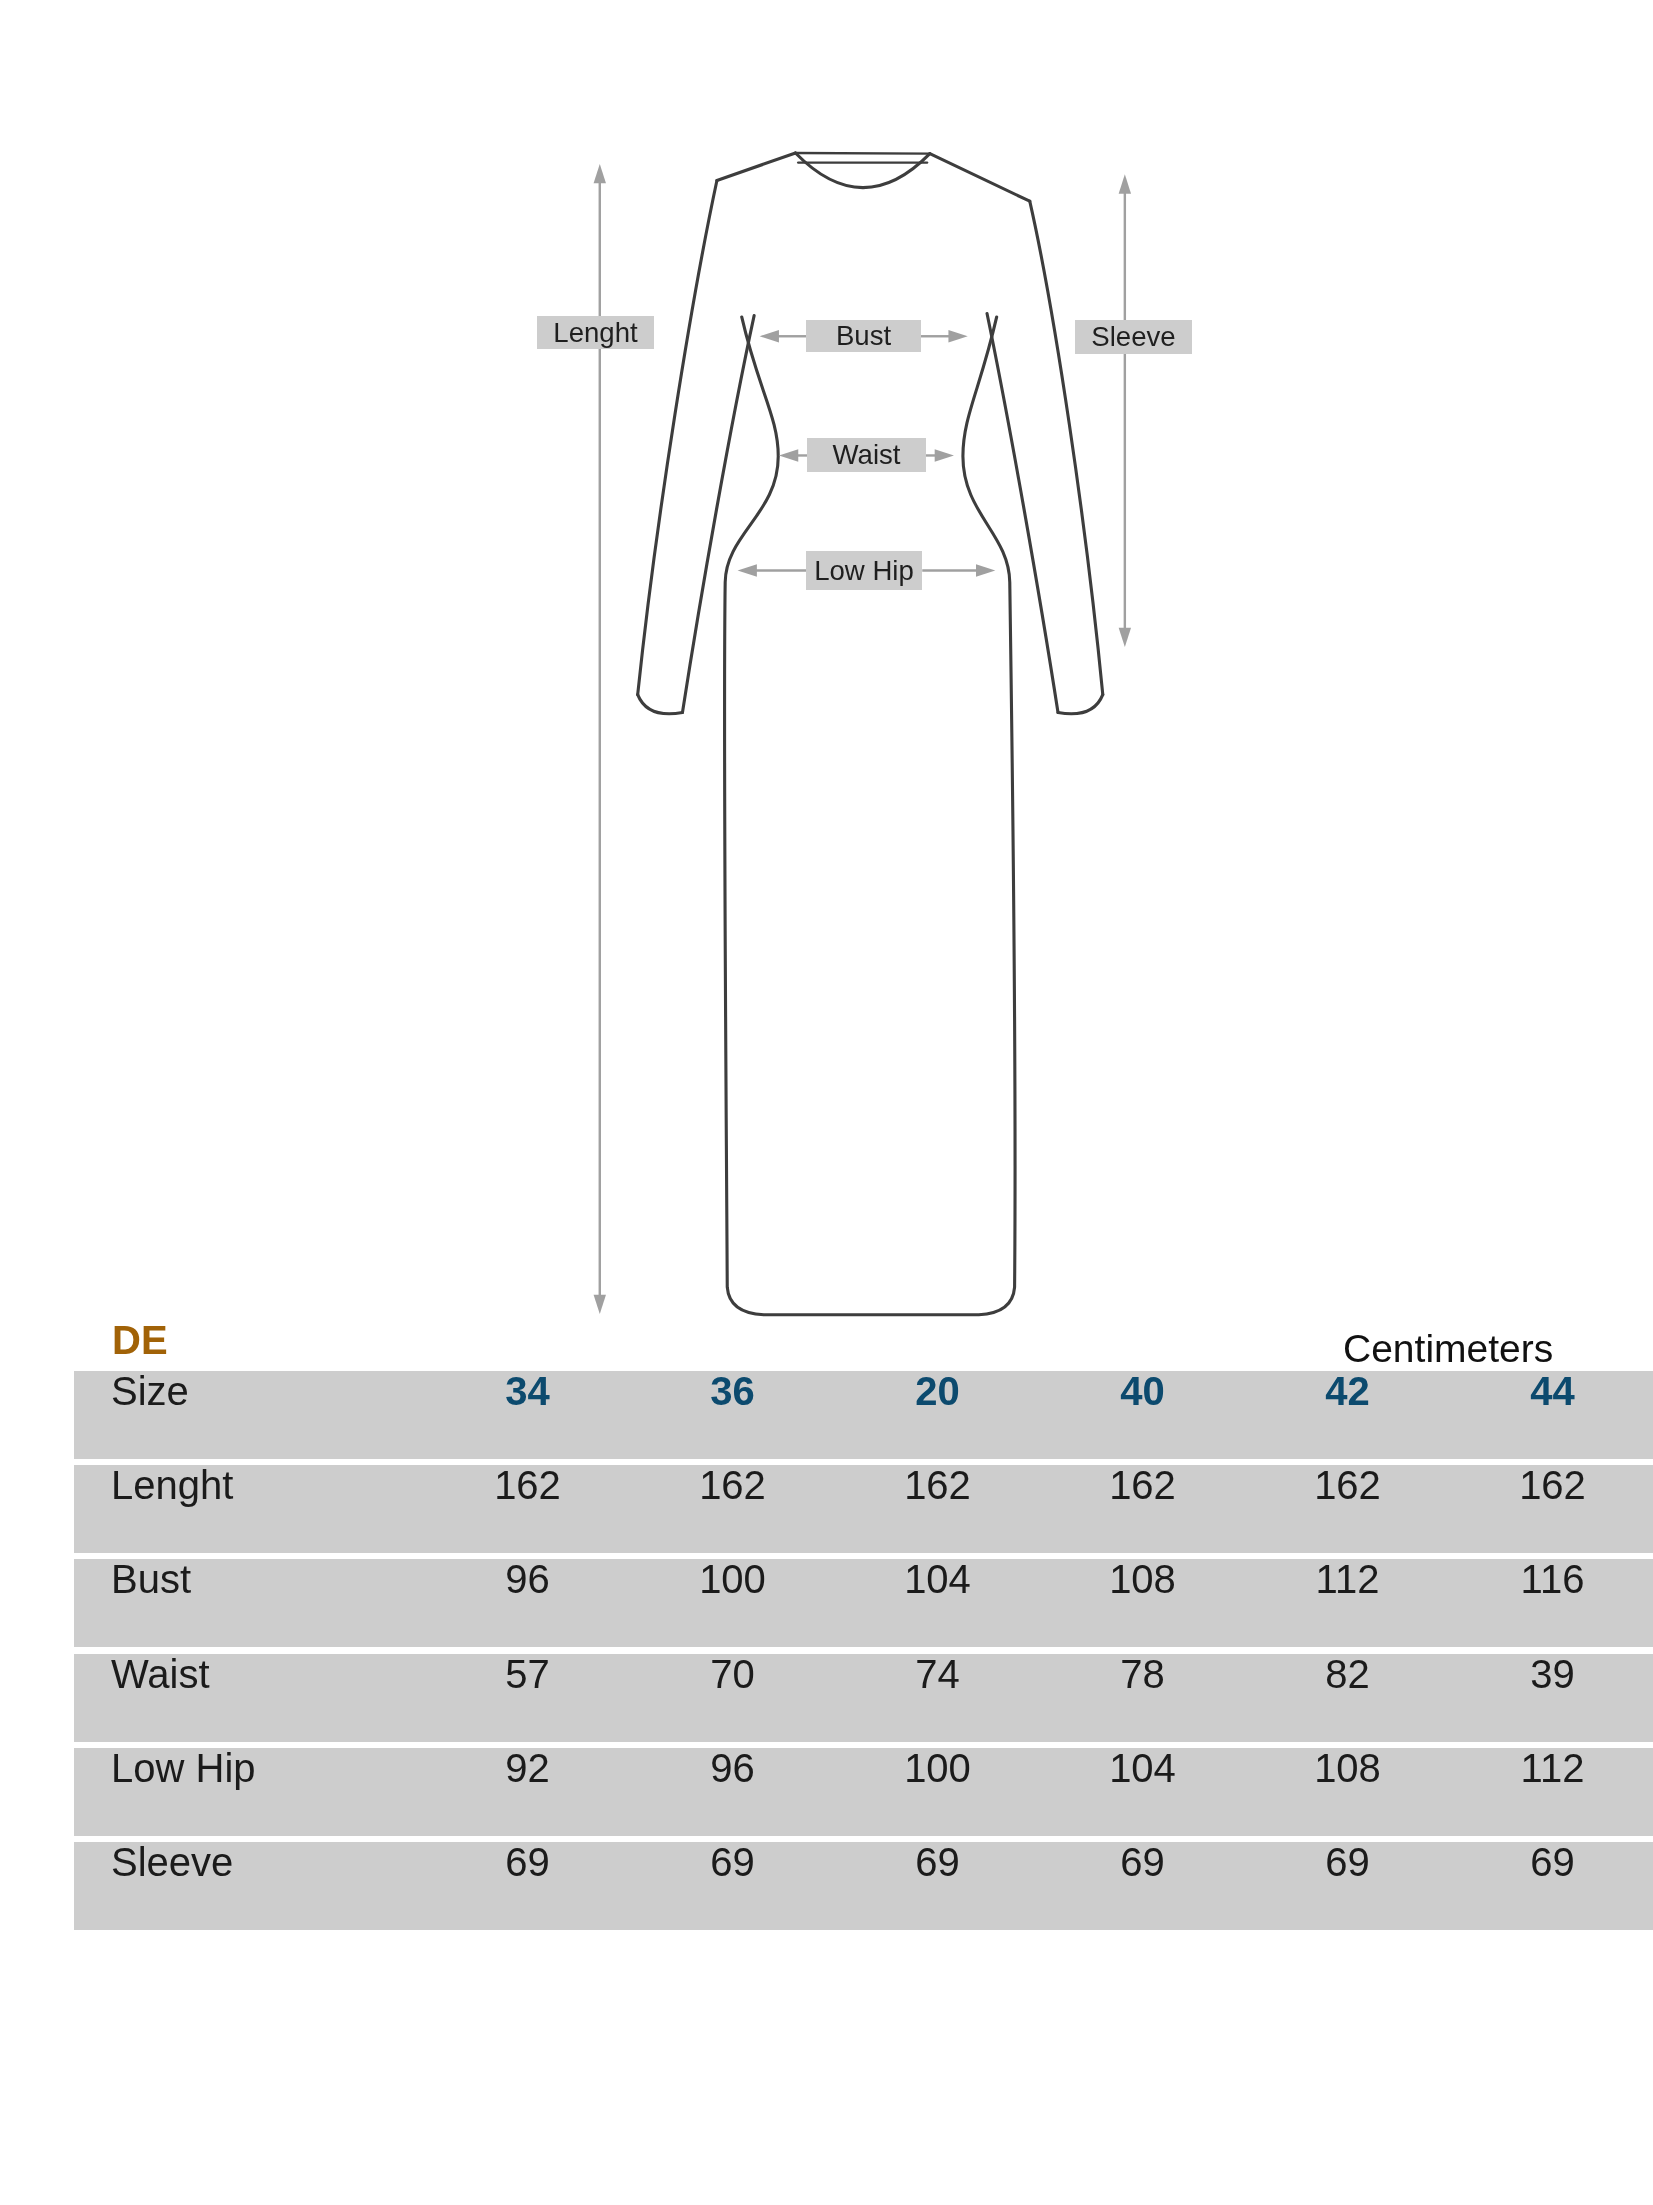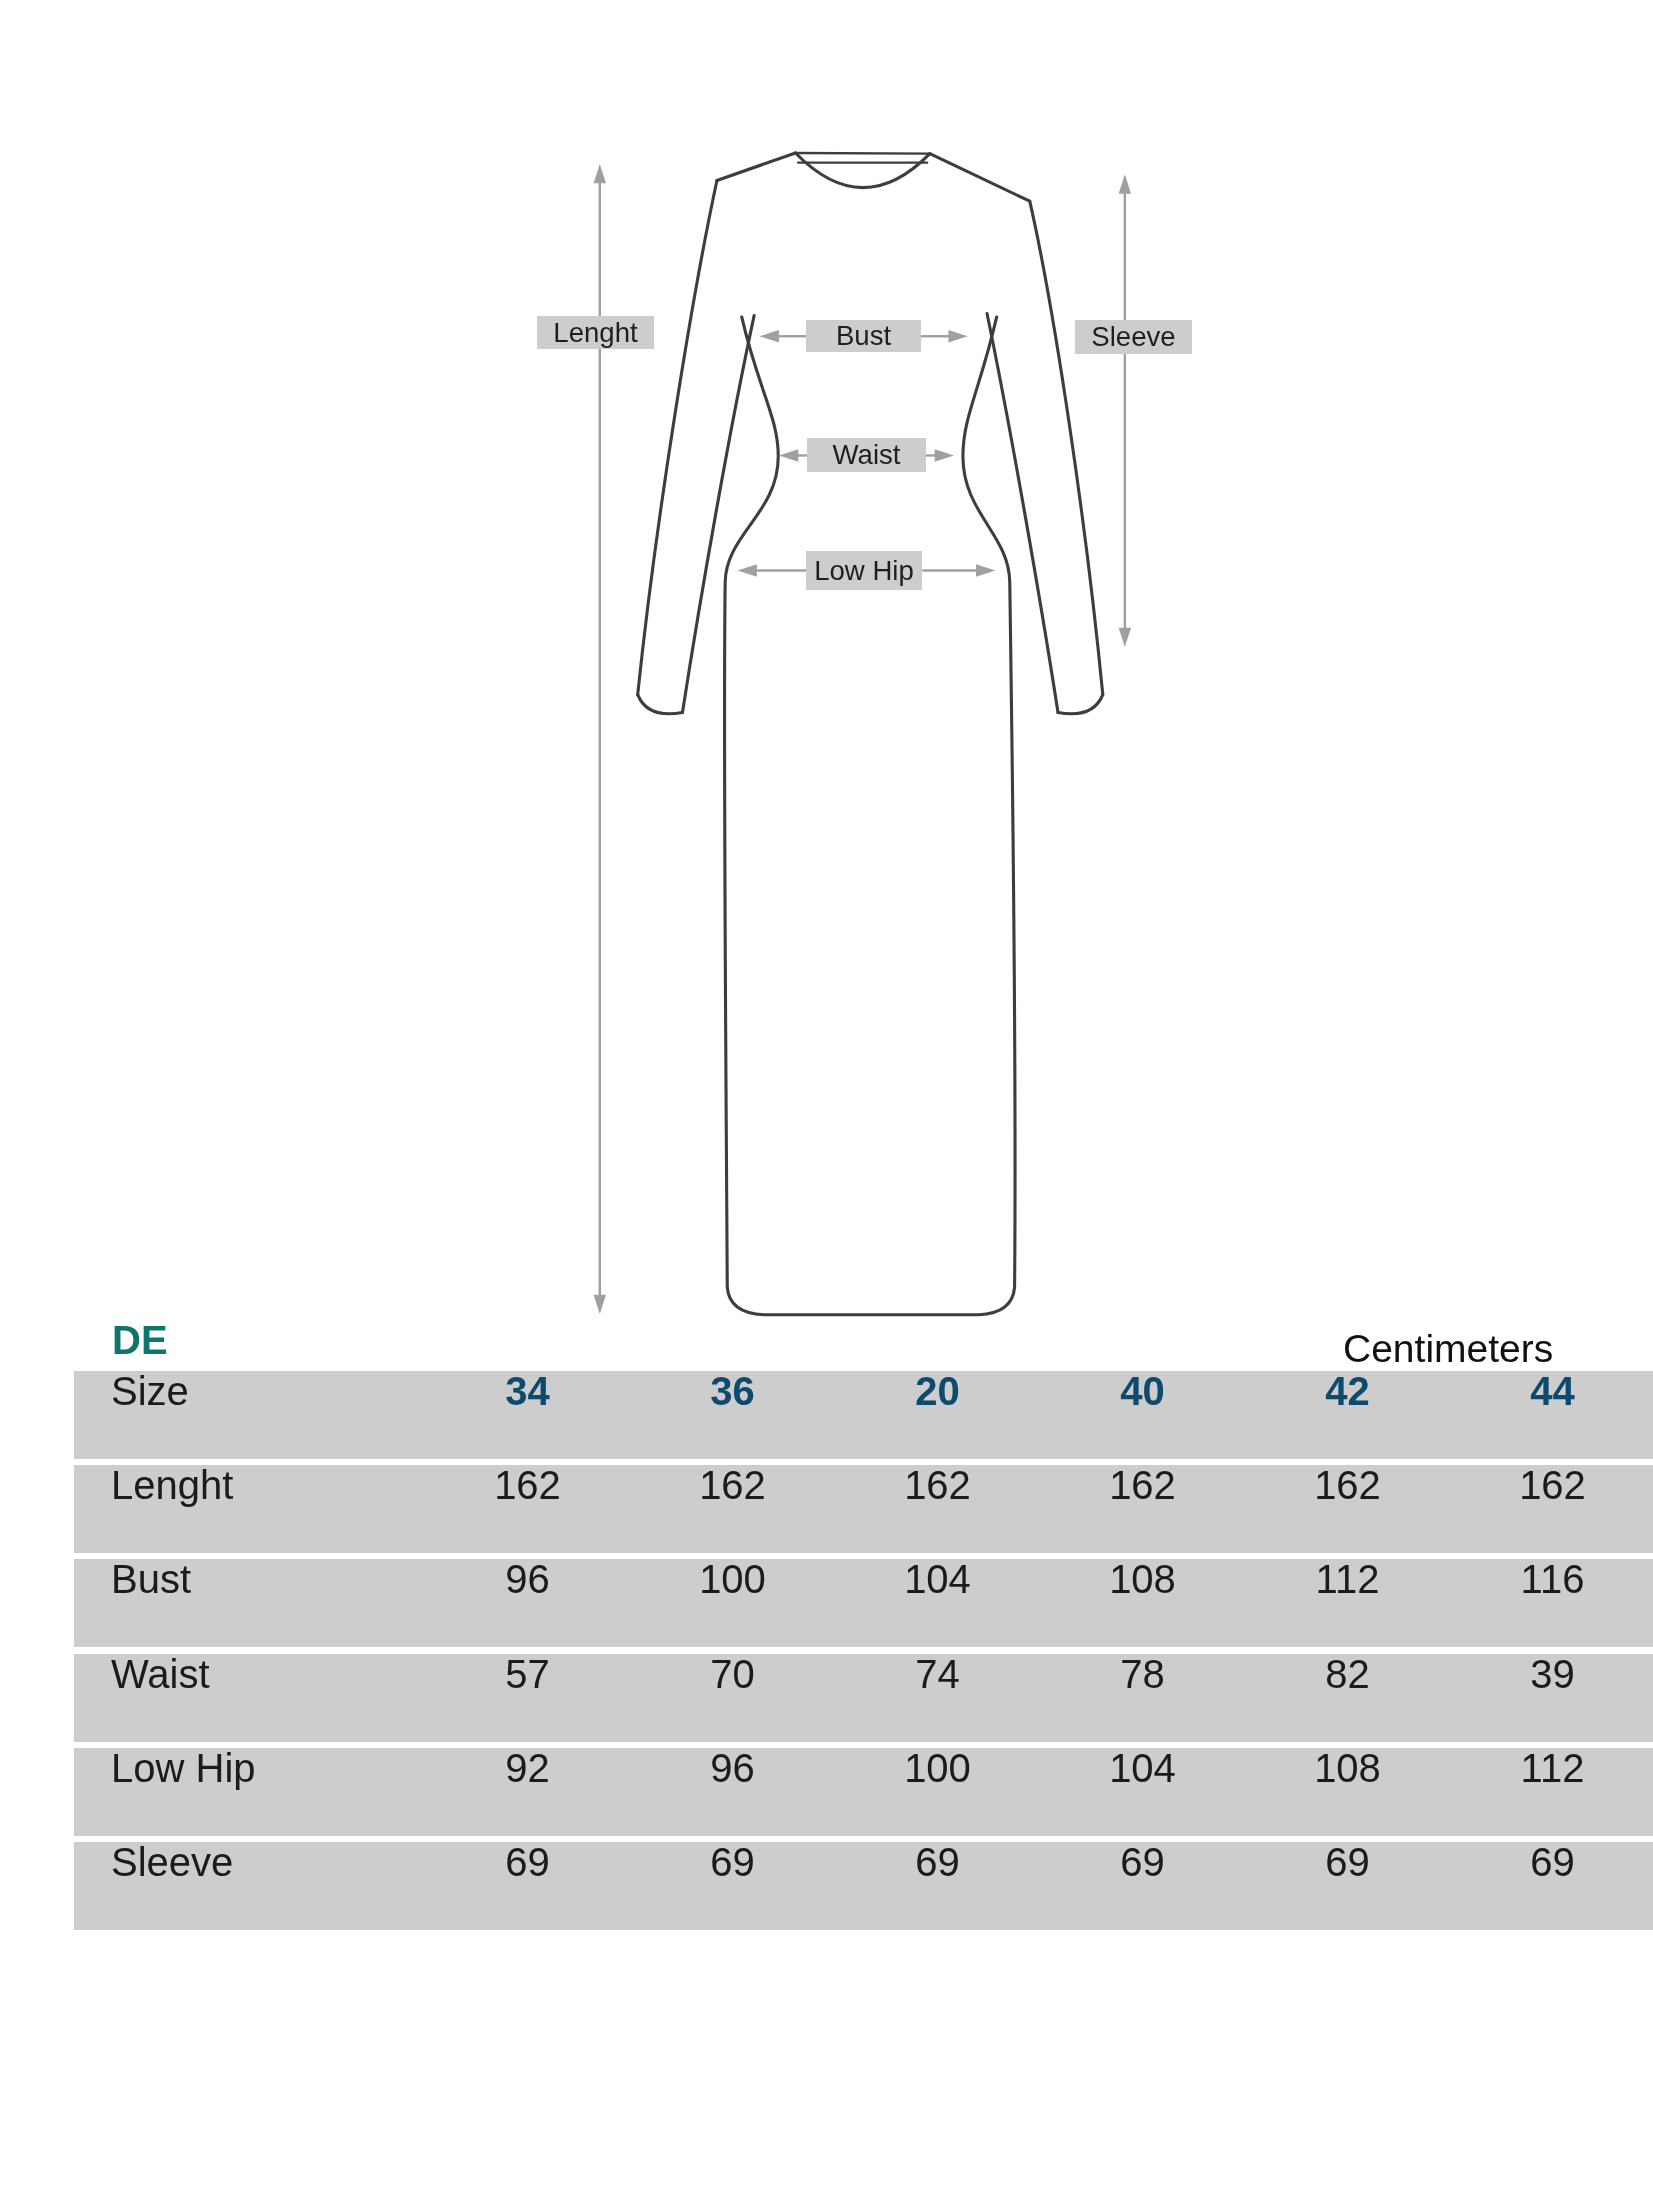--- a/index.html
+++ b/index.html
@@ -38,21 +38,21 @@
   #label-bust    { left: 770px; top: 320px; width: 115px; height: 32px; }
   #label-sleeve  { left: 1039px; top: 320px; width: 117px; height: 34px; }
   #label-waist   { left: 771px; top: 438px; width: 119px; height: 34px; }
   #label-lowhip  { left: 770px; top: 551px; width: 116px; height: 39px; }
   #region-label {
     position: absolute;
     left: 76px;
     top: 1320px;
     font-size: 40px;
     font-weight: 700;
-    color: #0f766e;
+    color: #a16207;
     line-height: 1;
   }
   #unit-label {
     position: absolute;
     left: 1307px;
     top: 1329px;
     font-size: 39px;
     font-weight: 400;
     color: #111111;
     line-height: 1;

